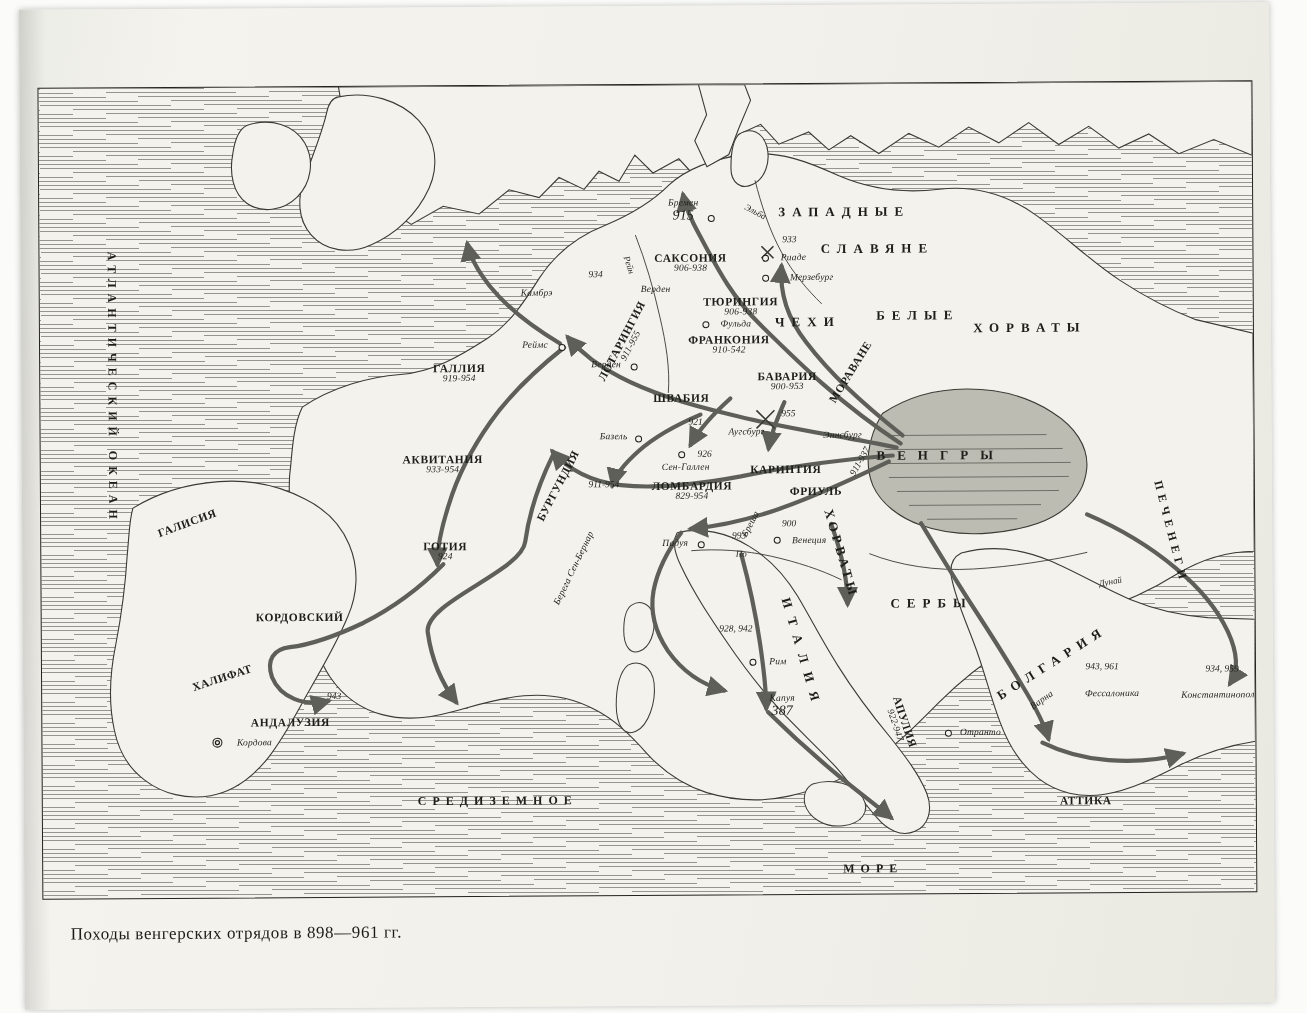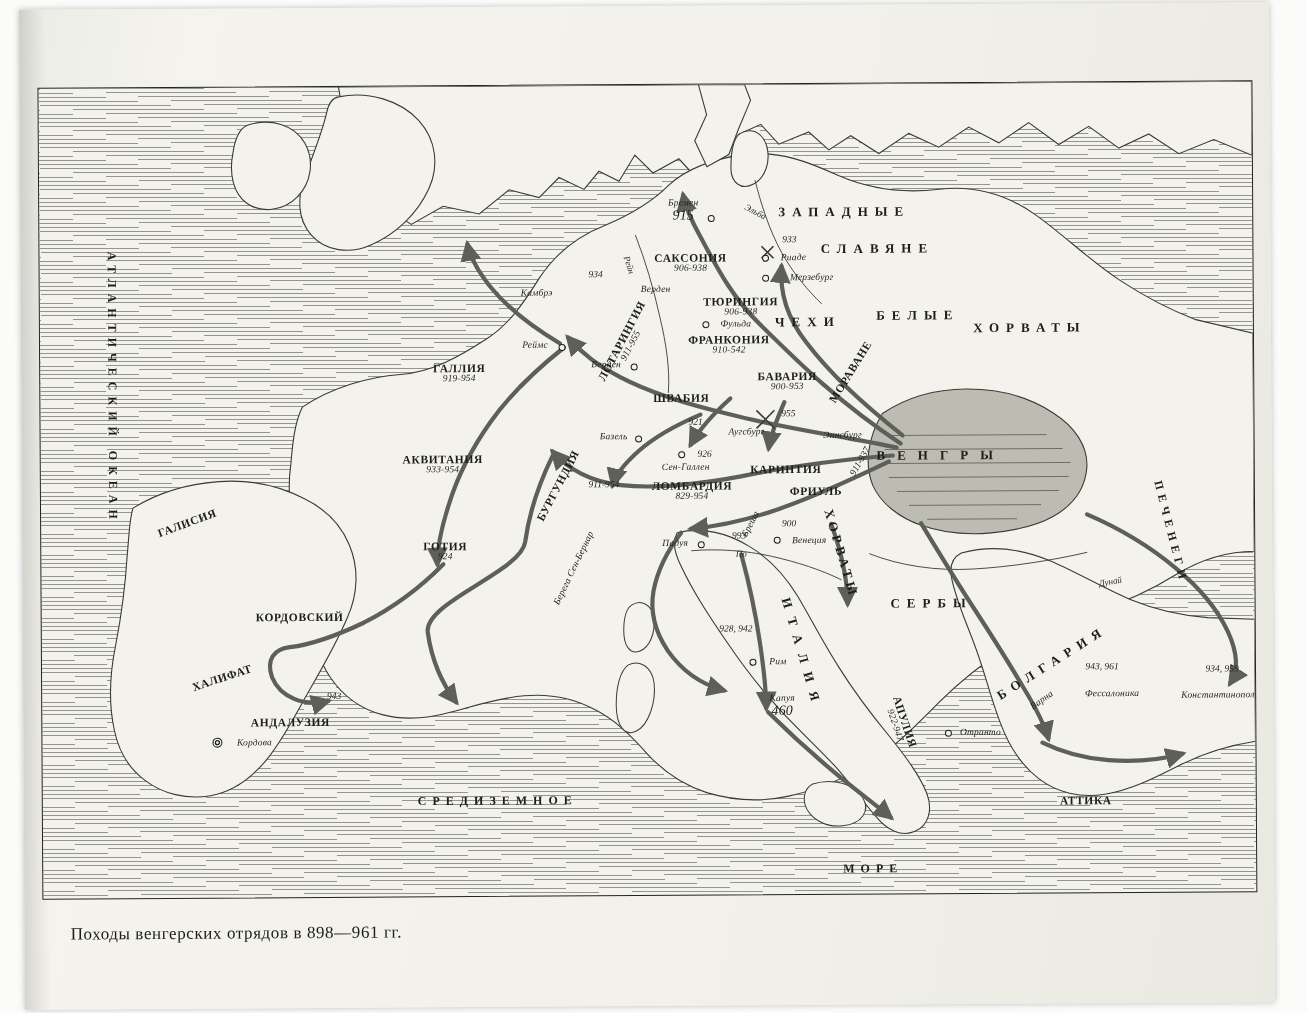--- a/index.html
+++ b/index.html
@@ -419,21 +419,21 @@
         </div>
 
         <div class="city-dot" style="left:711px; top:578px;"></div>
         <div class="lbl city" style="left:736px; top:578px;">
           <span>Рим</span>
         </div>
         <div class="lbl date" style="left:694px; top:545px;">928, 942</div>
 
         <div class="lbl city" style="left:740px; top:622px;">
           <span>Капуя</span>
-          <span class="yrs">460</span>
+          <span class="yrs">387</span>
         </div>
 
         <div class="city-dot" style="left:906px; top:650px;"></div>
         <div class="lbl city" style="left:938px; top:650px;">
           <span>Отранто</span>
         </div>
 
         <div class="lbl city" style="left:1070px; top:612px;">
           <span>Фессалоника</span>
         </div>

